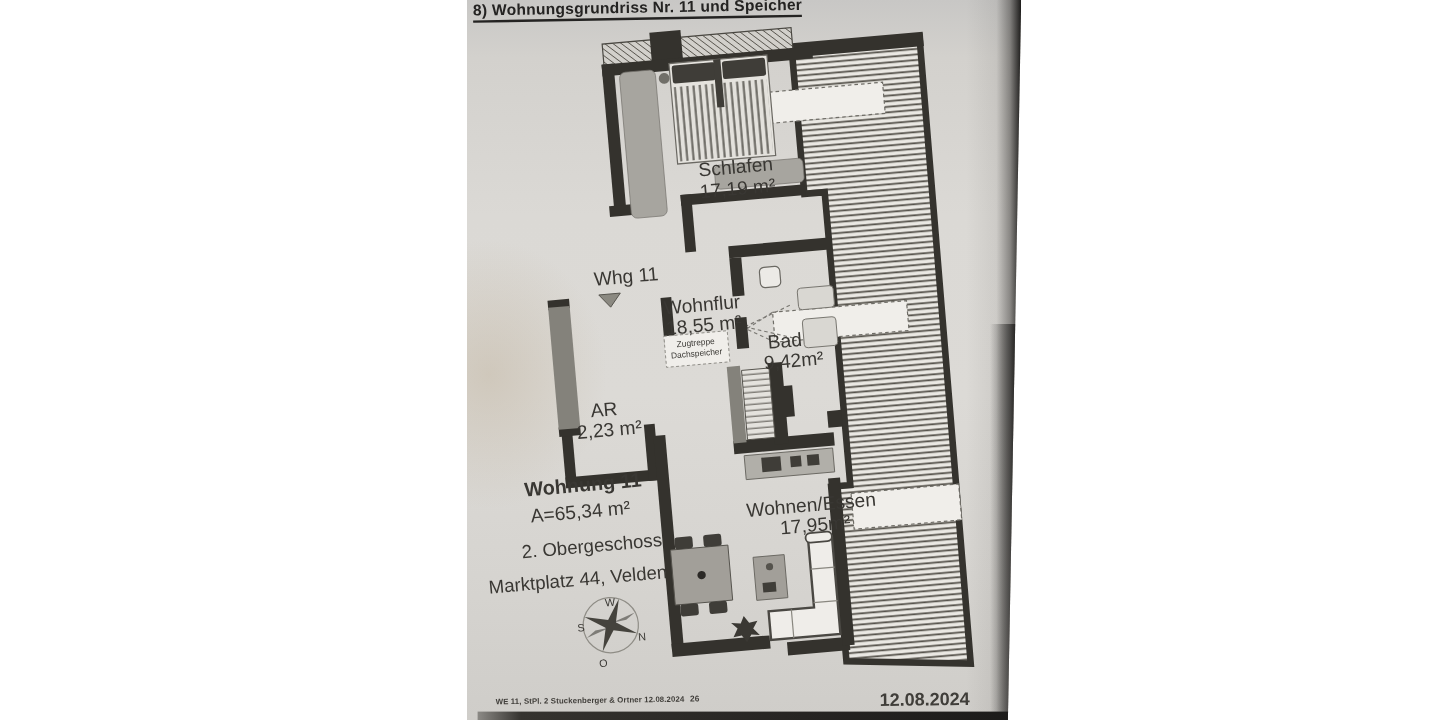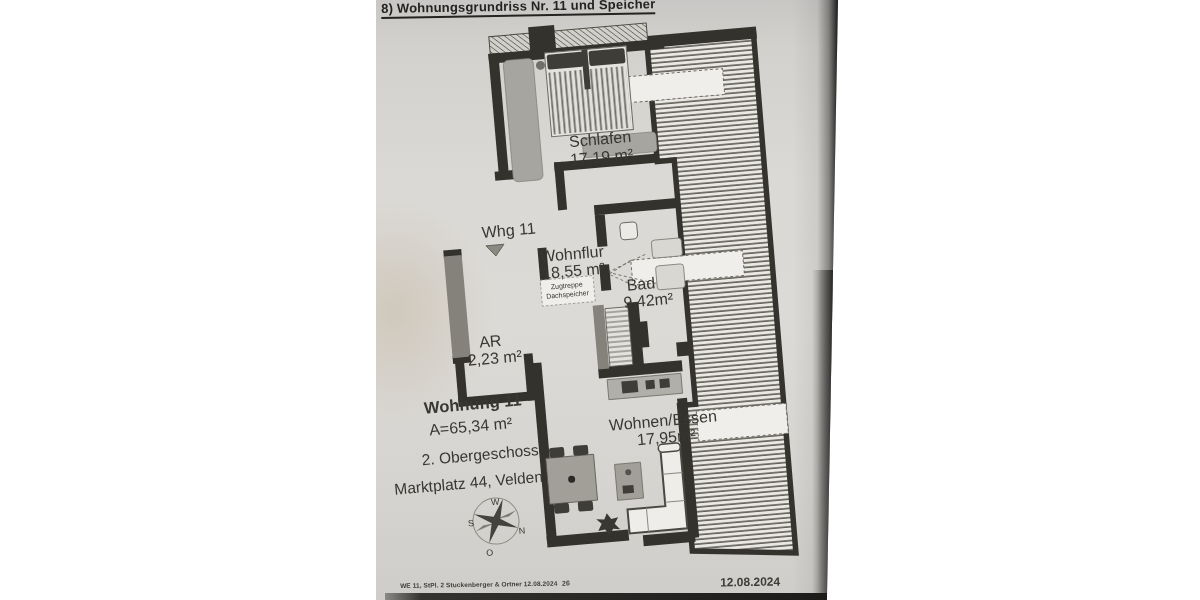--- a/index.html
+++ b/index.html
@@ -3,21 +3,21 @@
 <meta charset="utf-8">
 <style>
   html,body{margin:0;padding:0;}
   body{
     width:1200px;height:600px;position:relative;overflow:hidden;
     background:#ffffff;
     font-family:"Liberation Sans", sans-serif;
   }
   
   .photo{
-    position:absolute;left:376px;top:0;width:462px;height:600px;
+    position:absolute;left:389px;top:0;width:462px;height:600px;
     background:
       radial-gradient(ellipse 140px 160px at 4% 52%, rgba(197,185,166,0.55), rgba(197,185,166,0) 70%),
       linear-gradient(180deg,#c8c7c5 0%,#d3d1cd 8%,#dbd9d5 30%,#dcdad6 55%,#d6d4d0 80%,#cfcdc9 100%),
       #d8d6d2;
     clip-path:polygon(0 0, 100% 0, 97.6% 100%, 0 100%);
     text-align:right;
   }
   .edge-shadow{
     position:absolute;top:0;right:0;width:46px;height:100%;
     background:linear-gradient(90deg, rgba(40,38,36,0) 0%, rgba(40,38,36,0.08) 55%, rgba(35,33,31,0.45) 80%, rgba(18,17,16,0.95) 100%);
@@ -34,21 +34,21 @@
   .doc-title{
     position:absolute;left:5px;top:1px;
     font-size:13px;font-weight:bold;color:#242322;
     border-bottom:2px solid #242322;padding-bottom:1px;
     transform:rotate(-1deg);transform-origin:left top;
     letter-spacing:0.2px;white-space:nowrap;
   }
   .footer{position:absolute;top:577px;left:0;width:100%;font-weight:bold;color:#403e3a;transform:rotate(-0.8deg);}
   .footer .f-left{position:absolute;left:24px;top:2px;font-size:6.5px;letter-spacing:0.1px;}
   .footer .f-page{position:absolute;left:186px;top:2px;font-size:7px;}
-  .footer .f-date{position:absolute;left:344px;top:0;font-size:12px;}
+  .footer .f-date{position:absolute;left:344px;top:0;font-size:15px;}
   
   svg{position:absolute;left:0;top:0;}
   .w{fill:#34322d;}
   .speckle{fill:#84827b;}
   .gray-f{fill:#a7a59f;stroke:#77756f;stroke-width:0.6;}
   .dark-f{fill:#3f3d38;}
   .plan-text{fill:#393733;font-family:"Liberation Sans",sans-serif;}
   .dashed{fill:none;stroke:#7a7873;stroke-width:1;stroke-dasharray:3 2.5;}
   .dormer{fill:#f0eeea;stroke:#6e6c66;stroke-width:1;stroke-dasharray:3 2.5;}
 </style>

